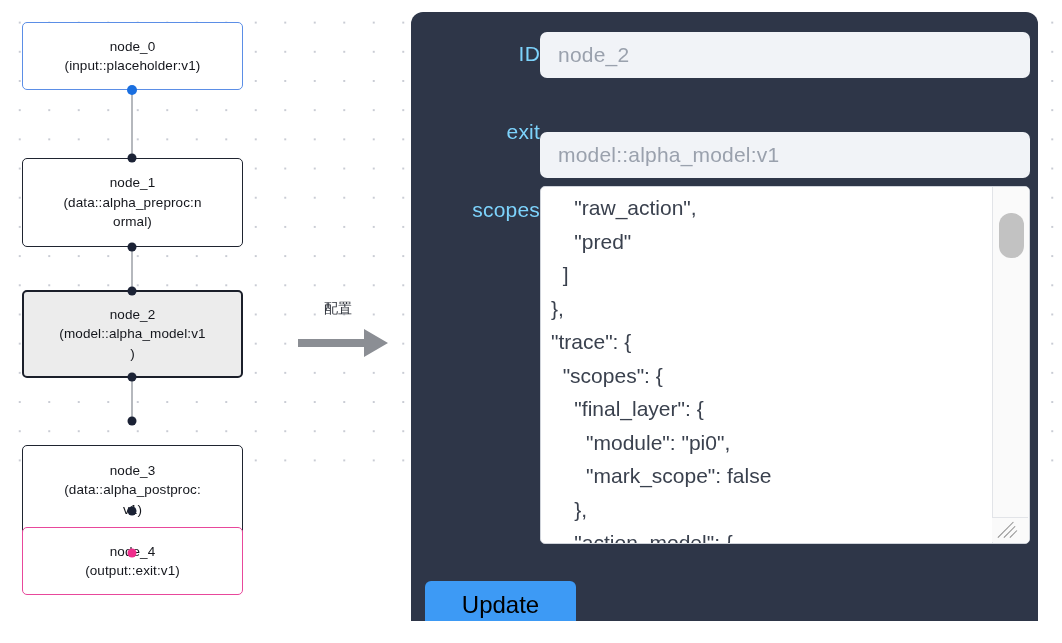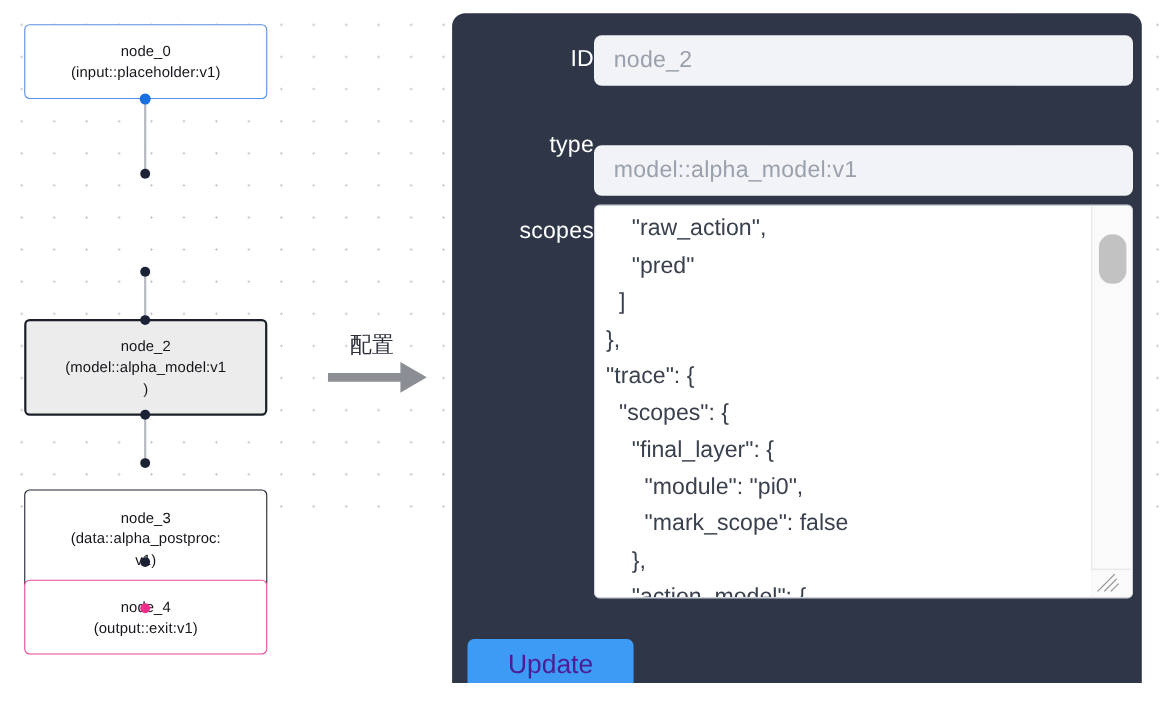--- a/index.html
+++ b/index.html
@@ -49,36 +49,36 @@
 
   .edge{
     position:absolute;width:2px;background:#b5b8bd;
     transform:translateX(-50%);
   }
 
   
   #annot{position:absolute;}
   #annot .cap{
     position:absolute;left:0;top:0;width:80px;text-align:center;
-    font-size:20px;color:#2b2f38;
+    font-size:14px;color:#2b2f38;
     font-family:"DejaVu Sans","Liberation Sans",sans-serif;
   }
   #annot svg{position:absolute;left:0;top:26px;}
 
   
   #panel{
     position:absolute;left:411px;top:12px;width:627px;height:609px;
     background:#2e3648;
     border-radius:12px 12px 0 0;
     box-sizing:border-box;
     overflow:hidden;
   }
   .flabel{
     position:absolute;
-    color:#ffffff;
+    color:#7dd3fc;
     font-size:21px;
     text-align:right;
     font-family:"Liberation Sans","DejaVu Sans",sans-serif;
     letter-spacing:.2px;
   }
   .finput{
     position:absolute;
     box-sizing:border-box;
     background:#f1f3f7;
     border:none;border-radius:7px;
@@ -121,21 +121,21 @@
     position:absolute;right:1px;bottom:1px;width:36px;height:24px;
     background:#fafafa;border-top:1px solid #e2e4e8;
   }
   #config-resize i{
     position:absolute;display:block;background:#8d8d8d;height:1.4px;
     transform-origin:left center;transform:rotate(-45deg);
   }
   #update-btn{
     position:absolute;left:425px;top:581px;width:151px;height:47px;
     background:#3d9af5;border:none;border-radius:6px;
-    color:#4c1d95;font-size:24px;
+    color:#000000;font-size:24px;
     font-family:"Liberation Sans","DejaVu Sans",sans-serif;
     display:flex;align-items:center;justify-content:center;
     cursor:pointer;
     padding:0;
   }
 </style>
 </head>
 <body>
 
 <div id="canvas">
@@ -144,20 +144,25 @@
   <div class="edge" style="left:132px;top:247px;height:44px;"></div>
   <div class="edge" style="left:132px;top:377px;height:44px;"></div>
   <div class="edge" style="left:132px;top:511px;height:42px;"></div>
 
   <div class="node input-node" style="left:22px;top:22px;width:221px;height:68px;">
     <span class="ntext">node_0
 (input::placeholder:v1)</span>
   </div>
   <div class="handle blue" style="left:132px;top:90px;"></div>
 
+  <div class="node" style="left:22px;top:158px;width:221px;height:89px;">
+    <span class="ntext">node_1
+(data::alpha_preproc:n
+ormal)</span>
+  </div>
   <div class="handle" style="left:132px;top:158px;"></div>
   <div class="handle" style="left:132px;top:247px;"></div>
 
   <div class="node sel" style="left:22px;top:290px;width:221px;height:88px;">
     <span class="ntext">node_2
 (model::alpha_model:v1
 )</span>
   </div>
   <div class="handle" style="left:132px;top:291px;"></div>
   <div class="handle" style="left:132px;top:377px;"></div>
@@ -181,21 +186,21 @@
     <svg width="92" height="34" viewBox="0 0 92 34">
       <path d="M0 13 L66 13 L66 3 L90 17 L66 31 L66 21 L0 21 Z" fill="#8b8e94"></path>
     </svg>
   </div>
 
   <div id="panel">
 
     <div class="flabel" style="left:29px;top:30px;width:100px;">ID</div>
     <div class="finput" style="left:129px;top:20px;width:490px;height:46px;" placeholder="node_2">node_2</div>
 
-    <div class="flabel" style="left:29px;top:108px;width:100px;">type</div>
+    <div class="flabel" style="left:29px;top:108px;width:100px;">exit</div>
     <div class="finput" style="left:129px;top:98px;width:490px;height:46px;margin-top:22px;" placeholder="model::alpha_model:v1">model::alpha_model:v1</div>
 
     <div class="flabel" style="left:29px;top:186px;width:100px;">scopes</div>
 
     <button id="update-btn" style="left:14px;top:569px;">Update</button>
   </div>
 
   <div id="config-box">
     <div id="config-text">    "raw_action",
     "pred"

